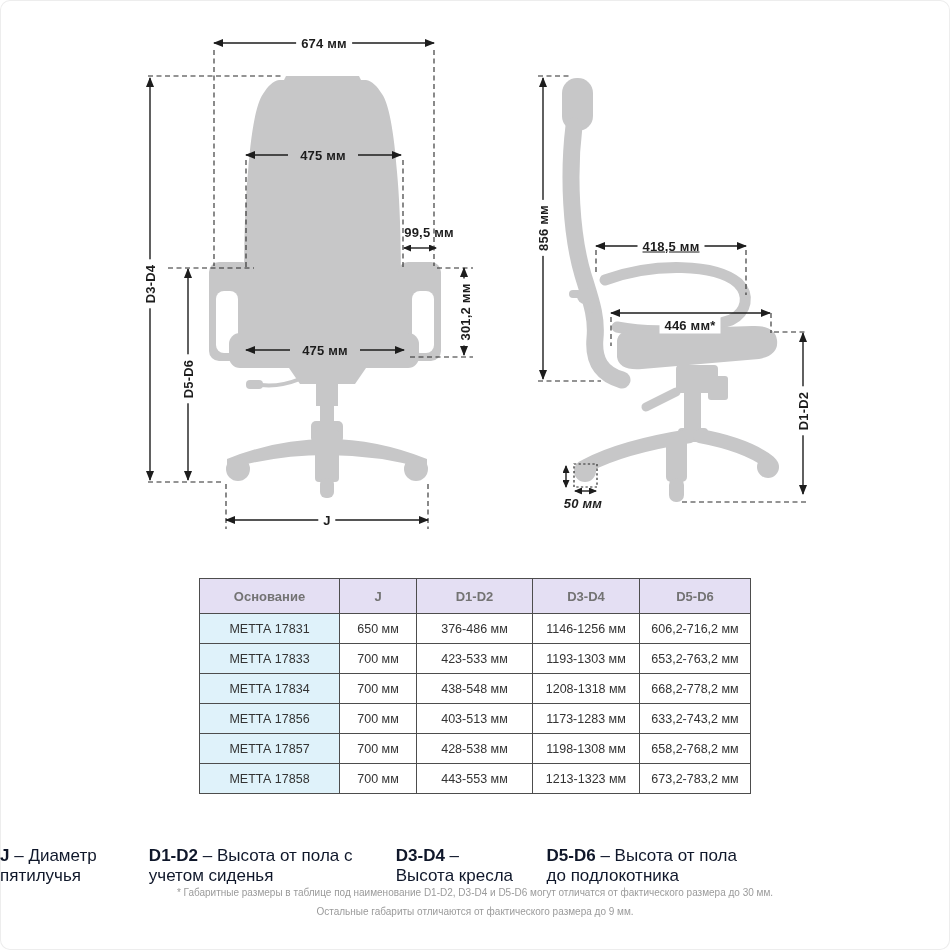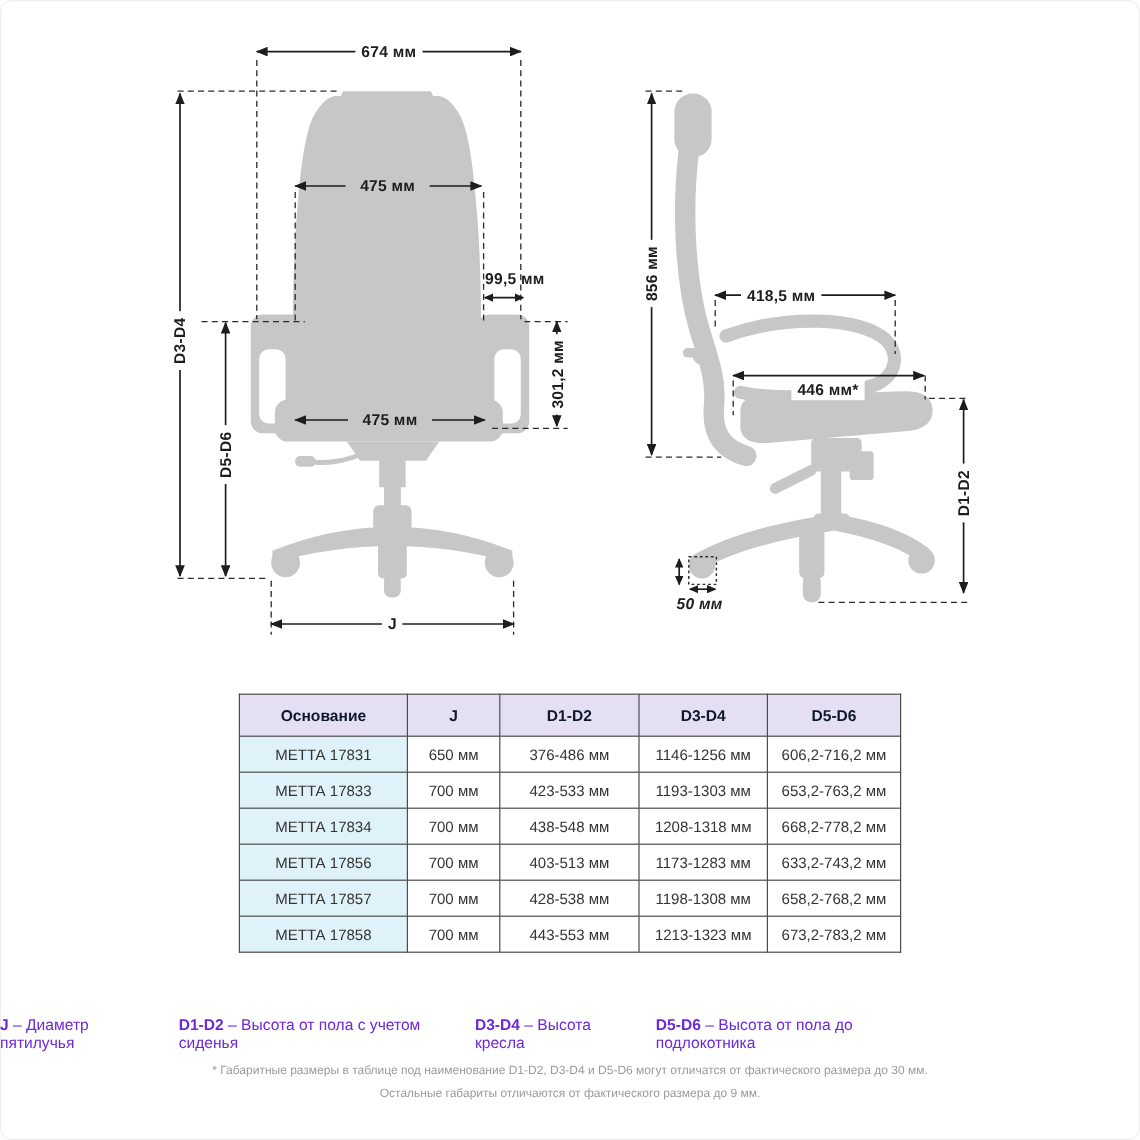--- a/index.html
+++ b/index.html
@@ -12,26 +12,26 @@
   .dash{stroke:#2b2b2b;stroke-width:1.1;fill:none;stroke-dasharray:5 3.5;}
   .dot{stroke:#2b2b2b;stroke-width:1.2;fill:none;stroke-dasharray:2.3 2.3;}
   .dim-lbl{position:absolute;transform:translate(-50%,-50%);font-weight:700;font-size:13px;color:#1d1d1d;
            white-space:nowrap;letter-spacing:.2px;line-height:1;}
   .dim-lbl.bg{background:#fff;padding:2px 5px;}
   .dim-lbl.rot{transform:translate(-50%,-50%) rotate(-90deg);}
   
   .spec-table{position:absolute;left:199px;top:578px;border-collapse:collapse;table-layout:fixed;
               font-size:12.5px;color:#333;}
   .spec-table th,.spec-table td{border:1px solid #4d4d4d;text-align:center;padding:0;}
-  .spec-table th{height:34px;background:#e4dff3;font-size:13px;font-weight:700;color:#0f172a;}
+  .spec-table th{height:34px;background:#e4dff3;font-size:13px;font-weight:700;color:#737373;}
   .spec-table td{height:29px;background:#fff;margin-top:44px;}
   .spec-table td.model{background:#dff2fa;}
   
   .legend{position:absolute;left:0;top:846px;width:760px;display:flex;justify-content:center;gap:30px;
-          font-size:13px;color:#6d28d9;}
+          font-size:17px;color:#0f172a;}
   .legend b{font-weight:700;}
   
   .footnote{position:absolute;left:0;top:884px;width:950px;text-align:center;font-size:10px;
             color:#9b9b9b;line-height:1.85;}
 </style>
 </head>
 <body>
 
 <div class="canvas">
 
@@ -134,21 +134,21 @@
   <div class="dim-lbl bg" style="left:324px;top:43px;text-align:right;">674 мм</div>
   <div class="dim-lbl" style="left:323px;top:155px;">475 мм</div>
   <div class="dim-lbl" style="left:429px;top:232px;">99,5 мм</div>
   <div class="dim-lbl rot bg" style="left:465px;top:312px;">301,2 мм</div>
   <div class="dim-lbl" style="left:325px;top:350px;">475 мм</div>
   <div class="dim-lbl rot bg" style="left:150px;top:284px;">D3-D4</div>
   <div class="dim-lbl rot bg" style="left:188px;top:379px;">D5-D6</div>
   <div class="dim-lbl bg" style="left:327px;top:520px;">J</div>
 
   <div class="dim-lbl rot bg" style="left:543px;top:228px;">856 мм</div>
-  <div class="dim-lbl bg" style="left:651px;top:246px;">418,5 мм</div>
+  <div class="dim-lbl bg" style="left:671px;top:246px;text-decoration:underline;">418,5 мм</div>
   <div class="dim-lbl bg" style="left:690px;top:325px;">446 мм*</div>
   <div class="dim-lbl rot bg" style="left:803px;top:411px;">D1-D2</div>
   <div class="dim-lbl bg" style="left:583px;top:503px;font-style:italic;">50 мм</div>
 
   <table class="spec-table">
     <colgroup>
         <col style="width:140px">
         <col style="width:77px">
         <col style="width:116px">
         <col style="width:107px">

